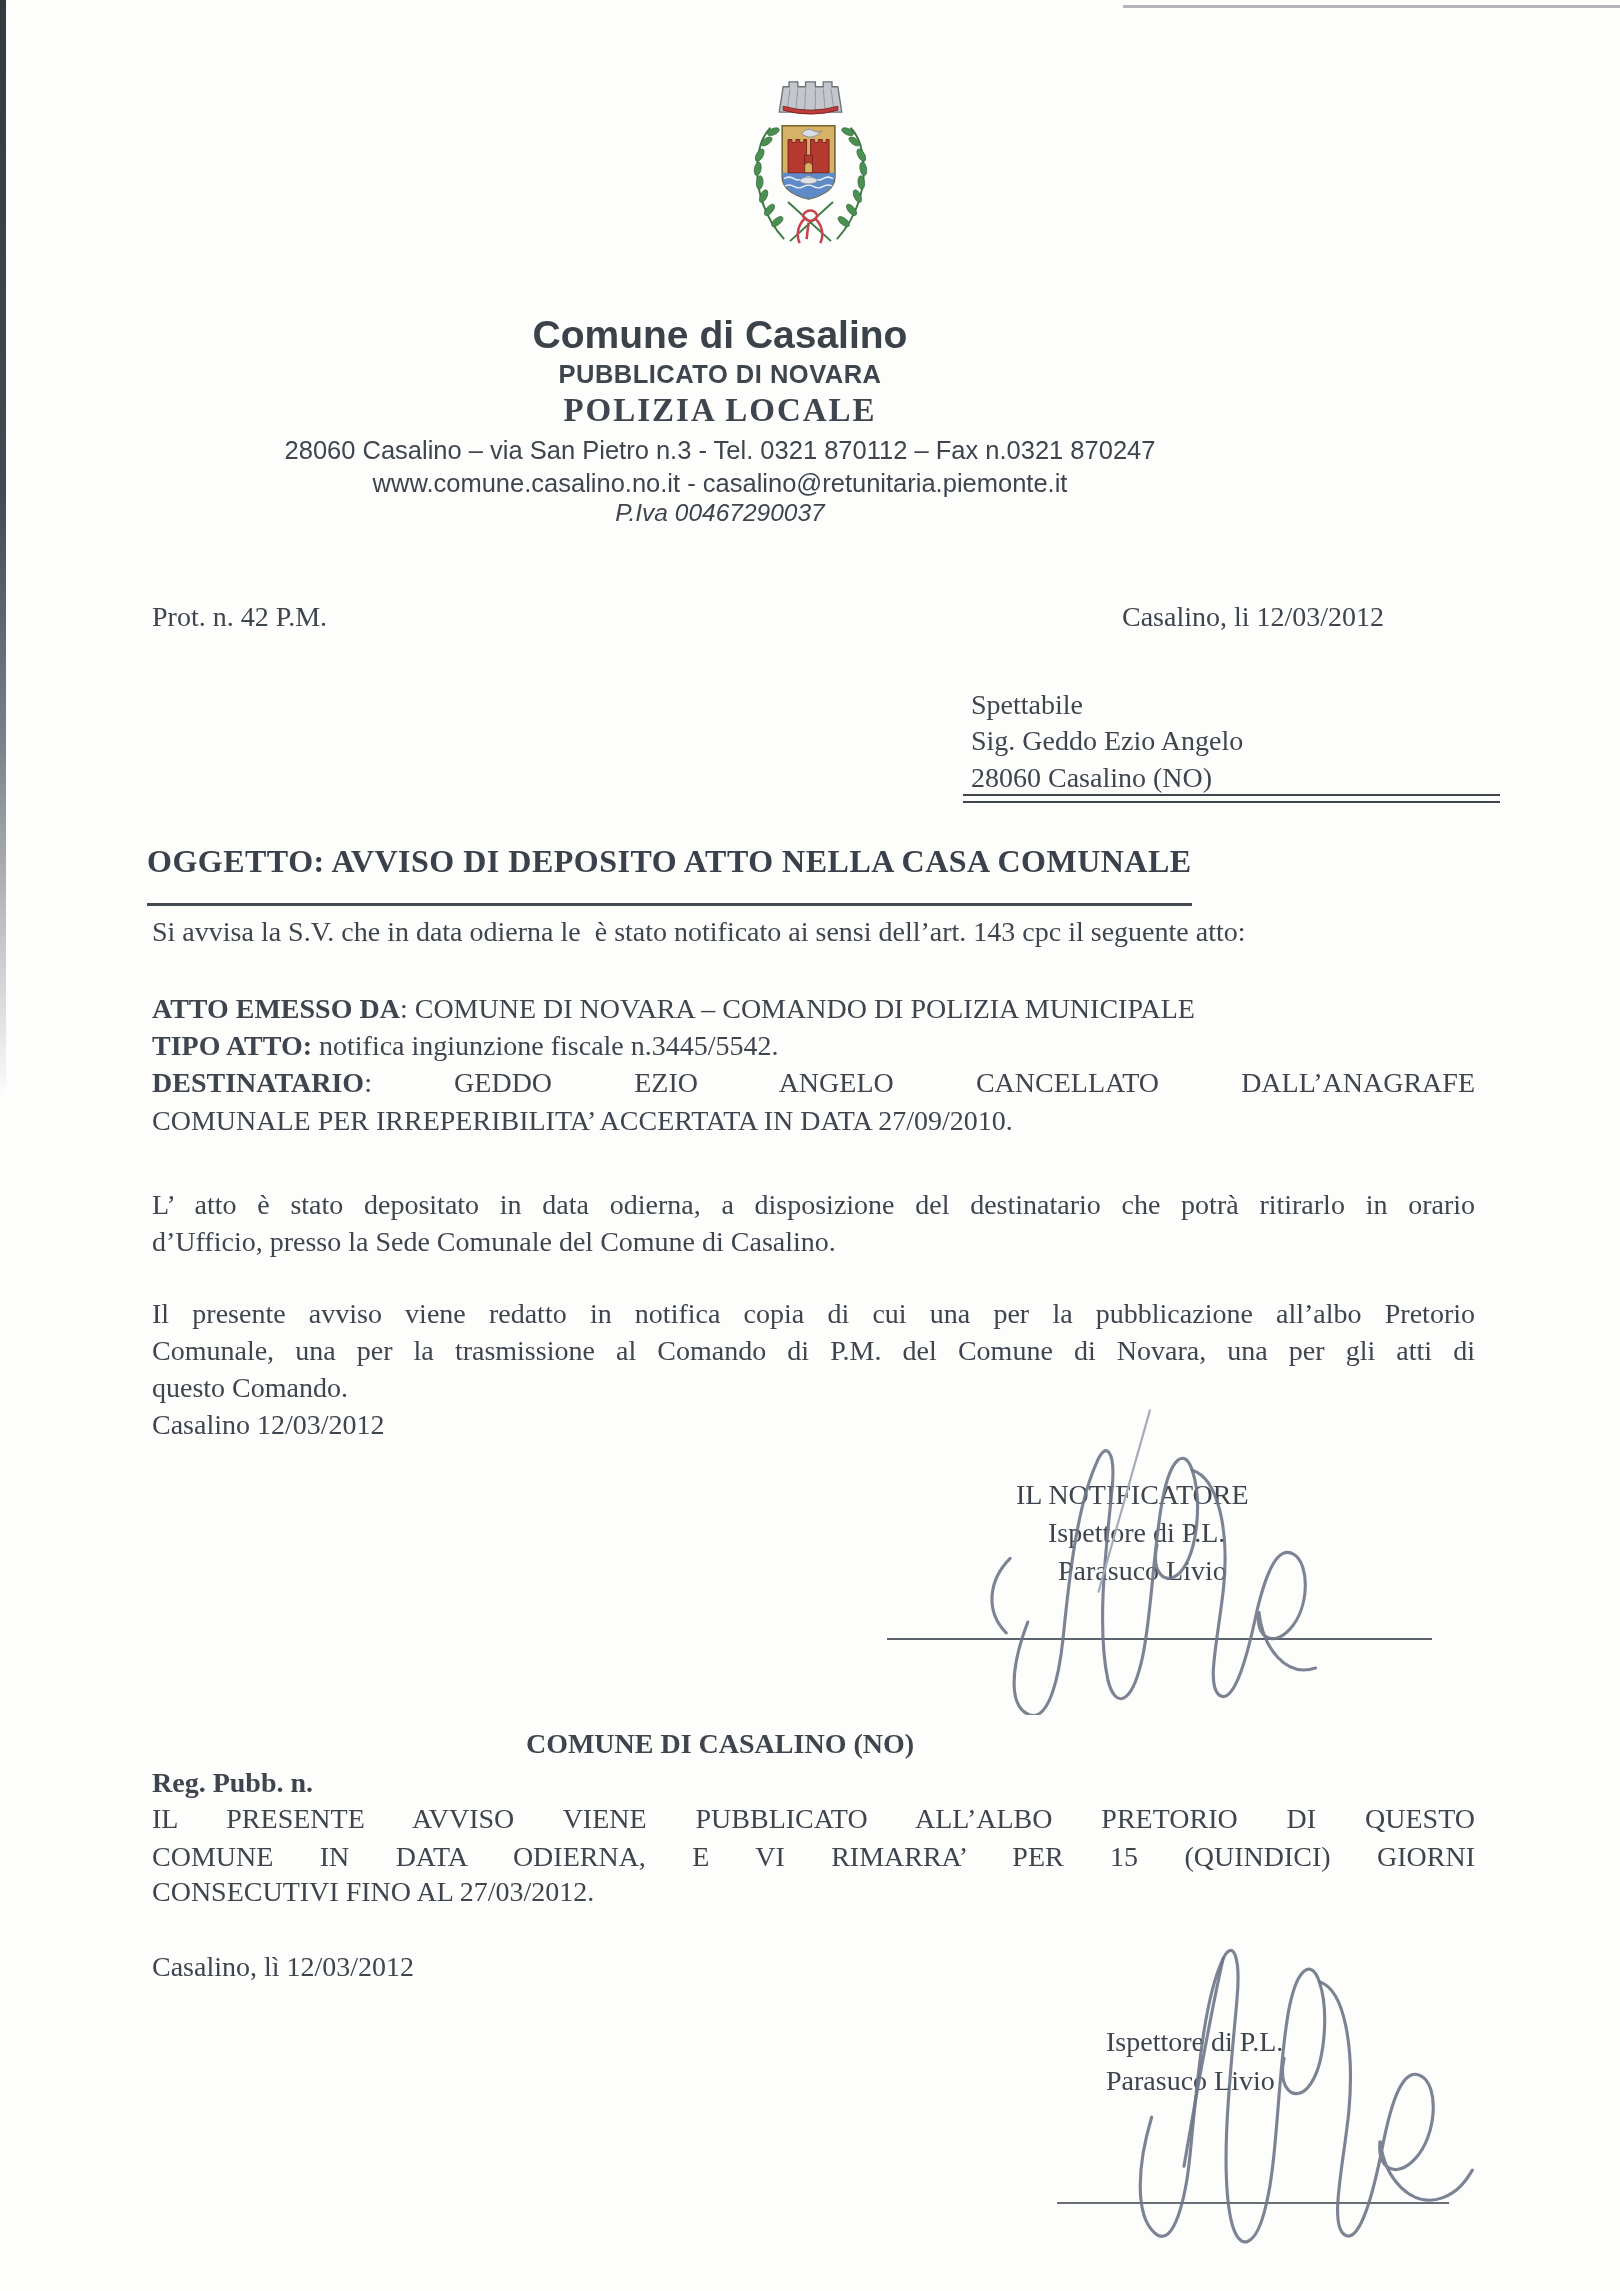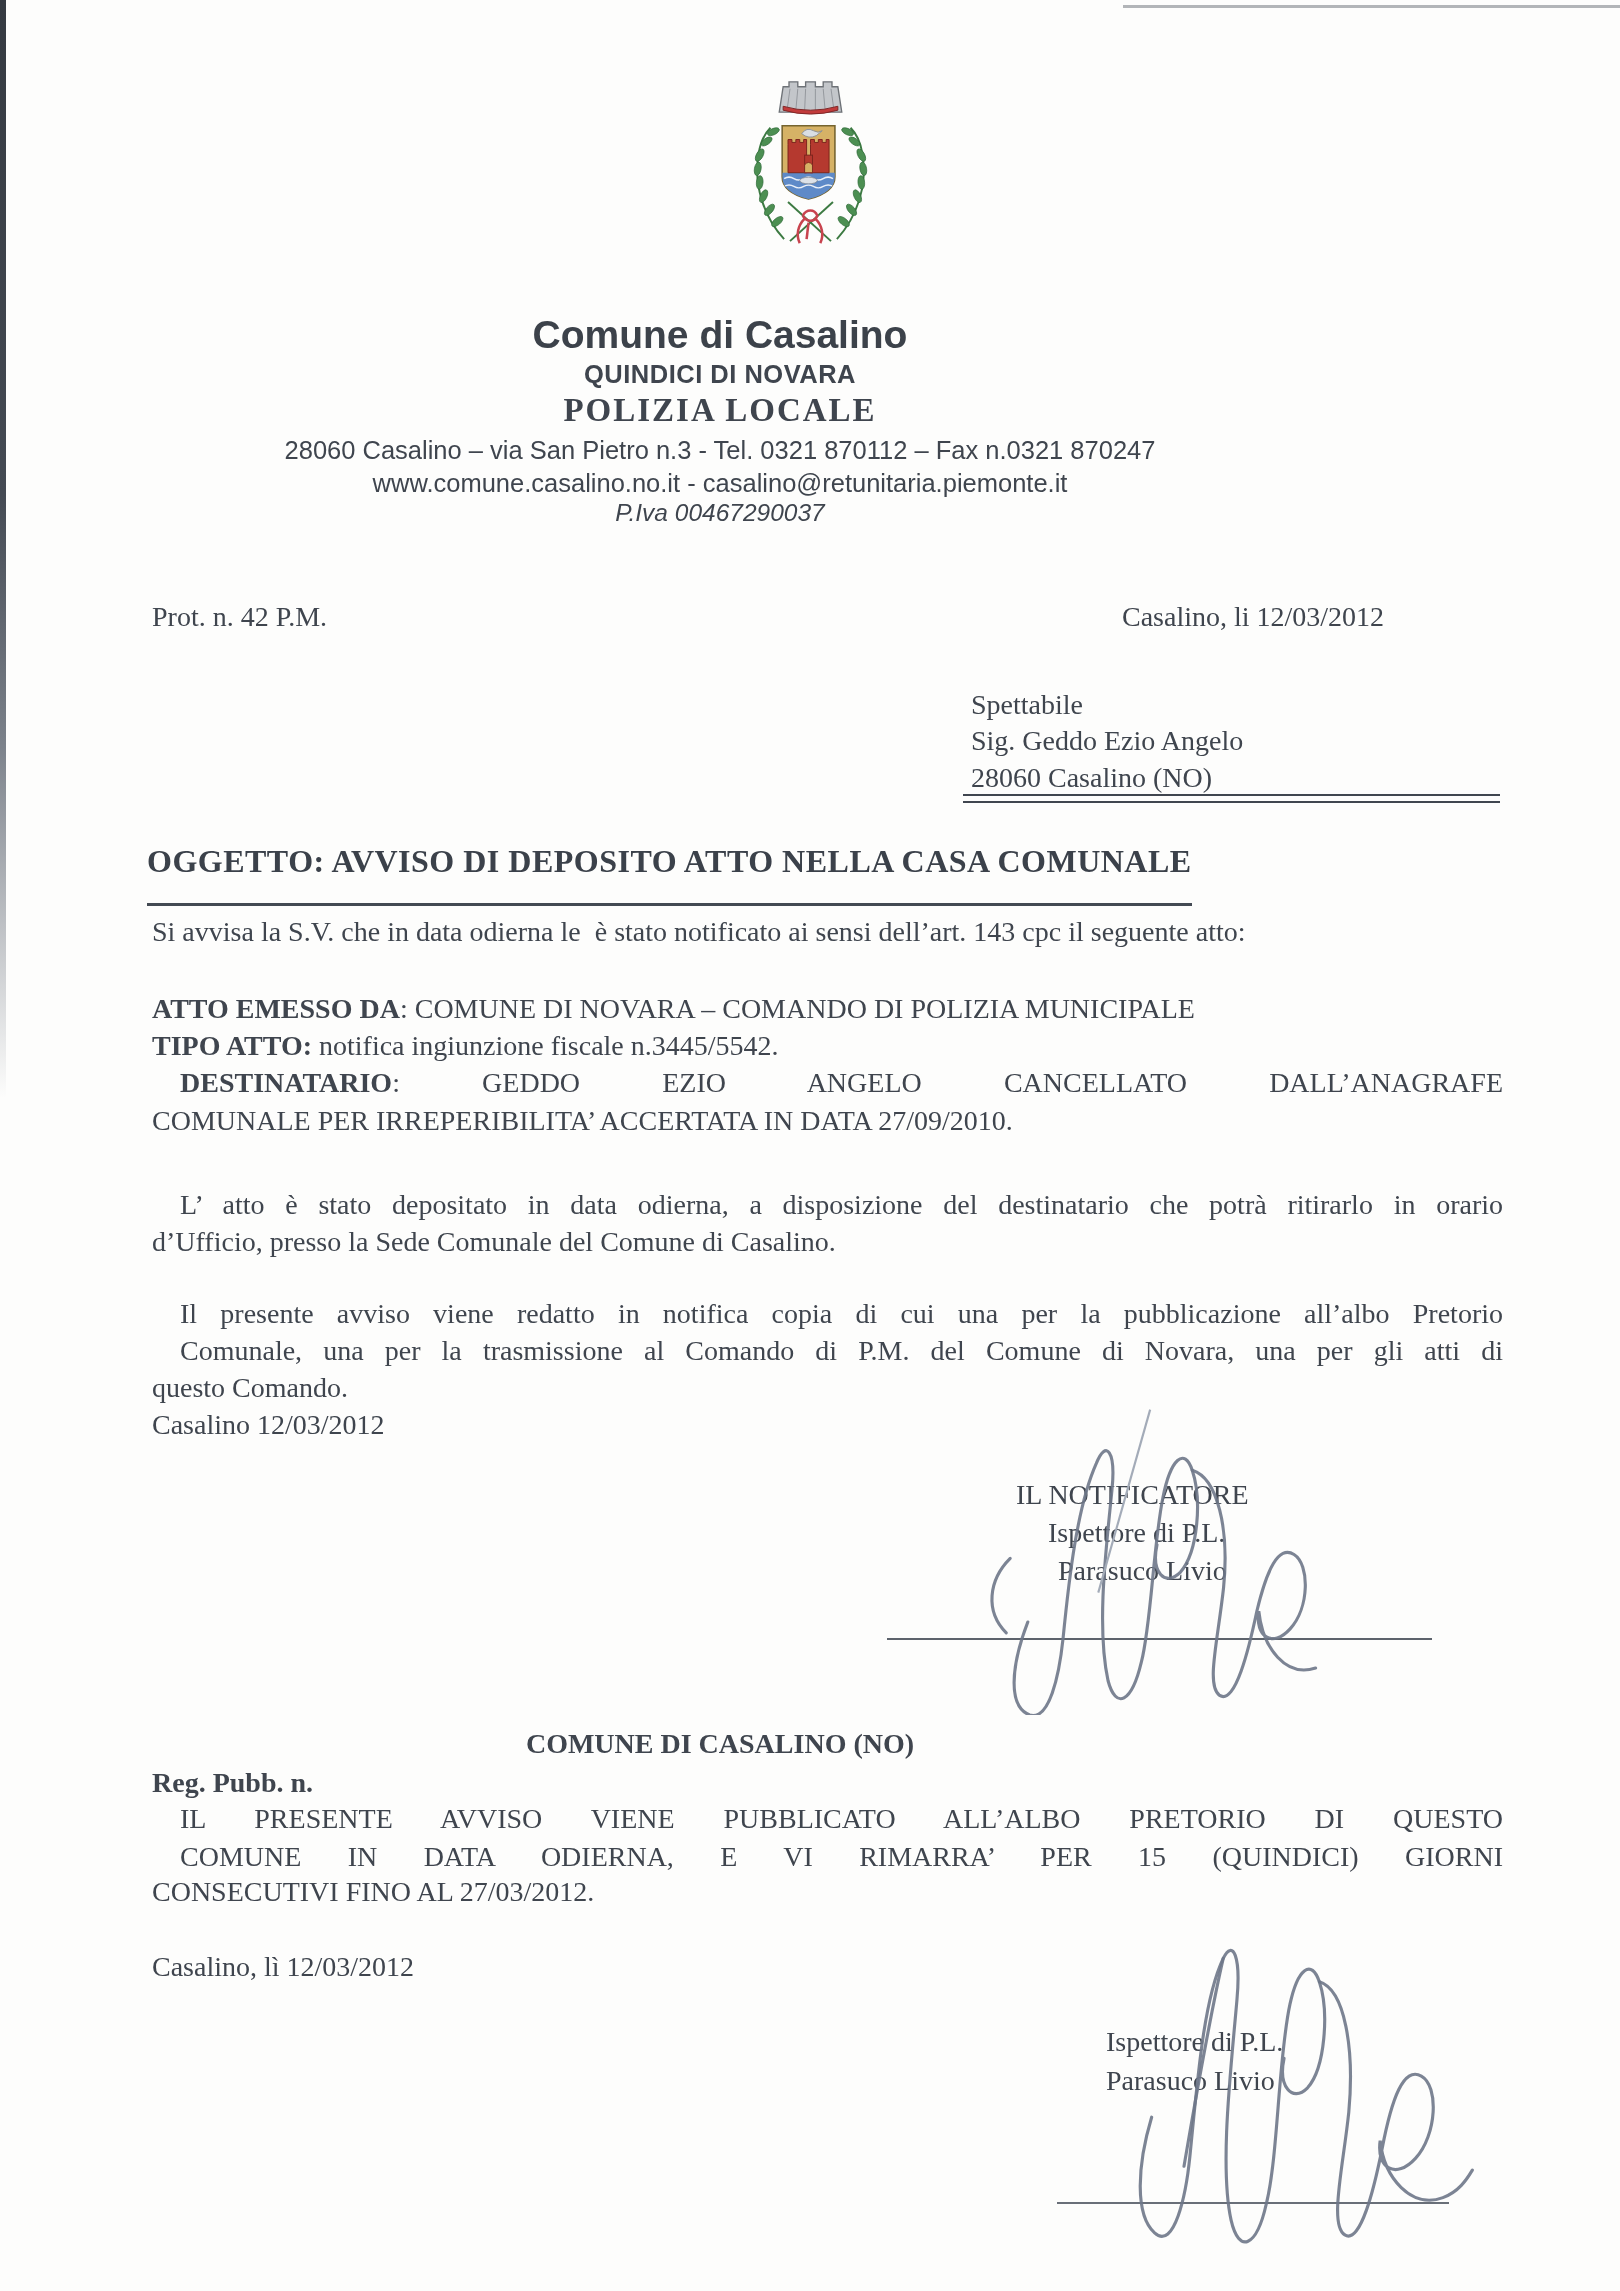--- a/index.html
+++ b/index.html
@@ -9,21 +9,21 @@
     background:#fdfdfc;
     overflow:hidden;
     font-family:"Liberation Serif",serif;
     color:#3f454e;
   }
   .abs{position:absolute;line-height:1.18;white-space:nowrap;}
   .sans{font-family:"Liberation Sans",sans-serif;}
   .b{font-weight:bold;}
   .center{left:0;width:1440px;text-align:center;}
   .body-line{left:152px;width:1323px;font-size:28px;}
-  .just{white-space:normal;text-align:justify;text-align-last:justify;margin-left:28px;}
+  .just{white-space:normal;text-align:justify;text-align-last:justify;}
   .pre{white-space:pre;}
   
   .edge-left{
     left:0;top:0;width:5.9px;height:1098px;
     background:linear-gradient(to bottom,#353a41 0%,#444a53 45%,#7c828b 68%,rgba(180,184,190,0) 100%);
   }
   .edge-topright{left:1123px;top:4.9px;width:497px;height:2.9px;background:#989ca2;opacity:.75;}
   
   .double-rule{left:963px;top:794px;width:537px;height:4.9px;
     border-top:2.9px solid #40464f;border-bottom:2px solid #40464f;}
@@ -112,21 +112,21 @@
       <g stroke="#c8434e" stroke-width="2.6" fill="none">
         <path d="M57 148 C 61 141, 69 141, 72 148 C 69 155, 61 155, 57 148"></path>
         <path d="M59 151 C 52 158, 50 168, 54 176"></path>
         <path d="M70 151 C 77 158, 79 168, 75 176"></path>
         <path d="M63 155 L 61 172"></path>
       </g>
     </svg>
   </div>
 
   <div class="abs center sans b" style="top:312px;font-size:39px;color:#3c424a;">Comune di Casalino</div>
-  <div class="abs center sans b" style="top:359px;font-size:25.5px;letter-spacing:0.5px;">QUINDICI DI NOVARA</div>
+  <div class="abs center sans b" style="top:359px;font-size:25.5px;letter-spacing:0.5px;">PUBBLICATO DI NOVARA</div>
   <div class="abs center b" style="top:391px;font-size:33px;letter-spacing:2px;">POLIZIA LOCALE</div>
   <div class="abs center sans" style="top:435px;font-size:25.5px;">28060 Casalino – via San Pietro n.3 - Tel. 0321 870112 – Fax n.0321 870247</div>
   <div class="abs center sans" style="top:468px;font-size:25.5px;">www.comune.casalino.no.it - casalino@retunitaria.piemonte.it</div>
   <div class="abs center sans" style="top:499px;font-size:24.5px;font-style:italic;">P.Iva 00467290037</div>
 
   <div class="abs" style="left:152px;top:600px;font-size:28px;">Prot. n. 42 P.M.</div>
   <div class="abs" style="left:1122px;top:600px;font-size:28px;">Casalino, li 12/03/2012</div>
 
   <div class="abs" style="left:971px;top:688px;font-size:28px;">Spettabile</div>
   <div class="abs" style="left:971px;top:724px;font-size:28px;">Sig. Geddo Ezio Angelo</div>

